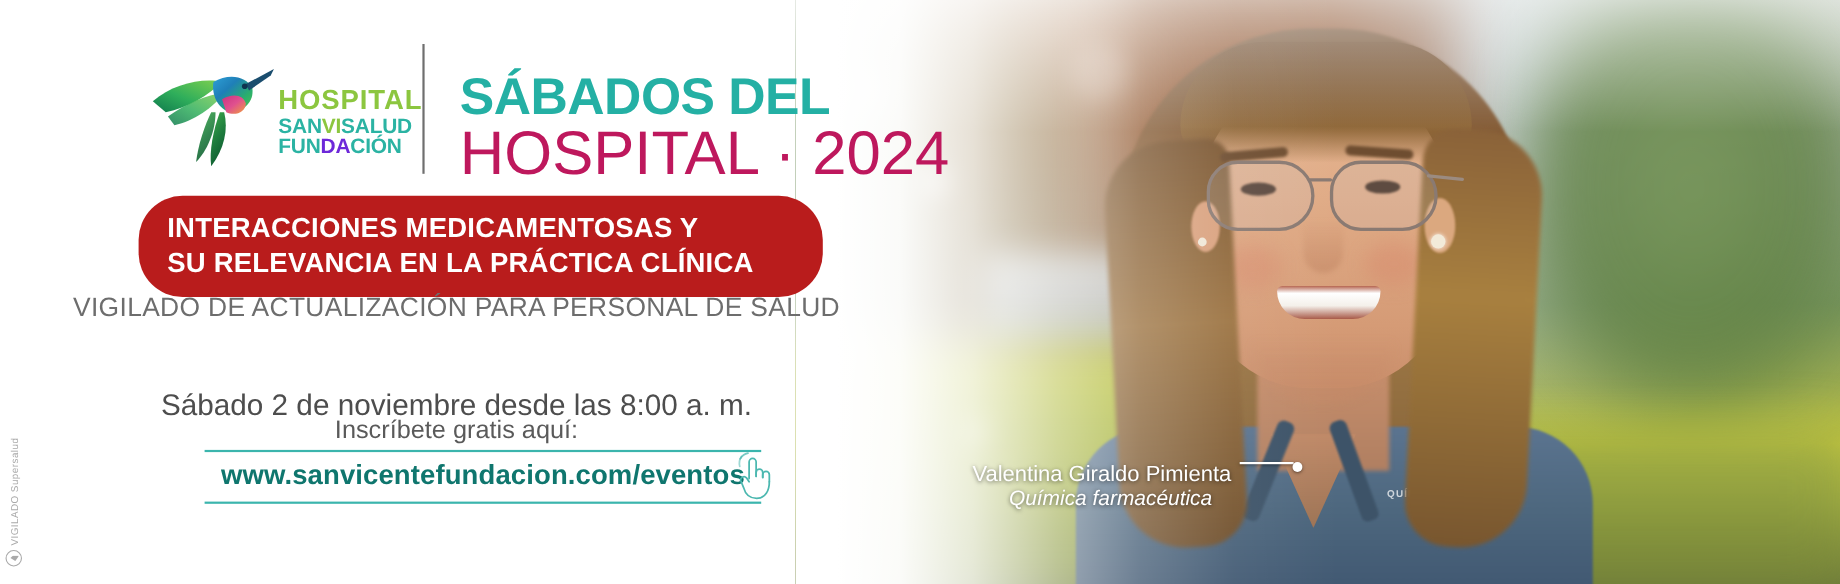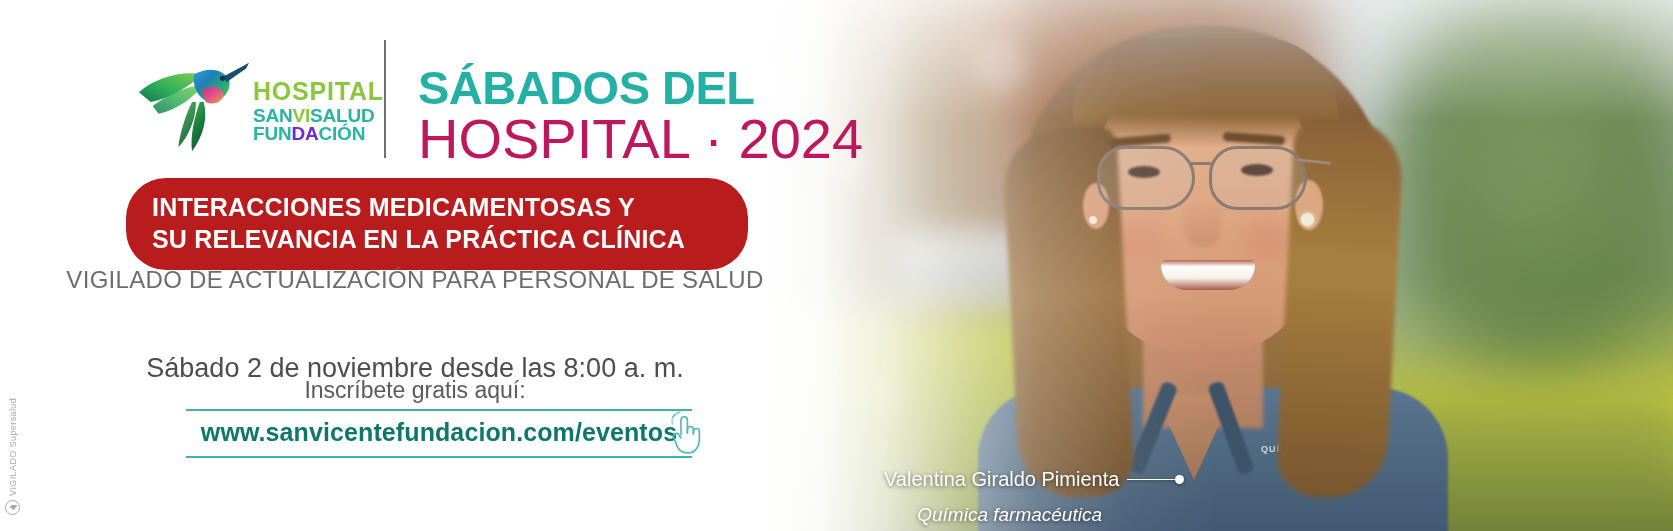--- a/index.html
+++ b/index.html
@@ -450,24 +450,22 @@
 
   
   .name-caption {
     position: absolute;
     left: 884px; top: 420px;
     width: 300px;
     text-align: right;
   }
   .name-line {
     display: flex;
-    align-items: center;
     justify-content: flex-end;
     gap: 0;
-    margin-top: 48px;
   }
   .name-text {
     color: #ffffff;
     font-size: 20px;
     font-weight: 400;
     text-shadow: 0 1px 4px rgba(0,0,0,0.55);
     white-space: nowrap;
   }
   .name-leader {
     width: 72px;
@@ -483,21 +481,21 @@
     margin-left: -1px;
     box-shadow: 0 1px 3px rgba(0,0,0,0.5);
     flex: 0 0 auto;
   }
   .role-text {
     color: #ffffff;
     font-size: 19px;
     font-style: italic;
     text-shadow: 0 1px 4px rgba(0,0,0,0.55);
     white-space: nowrap;
-    margin-top: 13px;
+    margin-top: 0;
     margin-right: 82px;
     text-align: right;
   }
 </style>
 </head>
 <body>
 
 <div class="banner">
 
   <div class="photo-pane">

